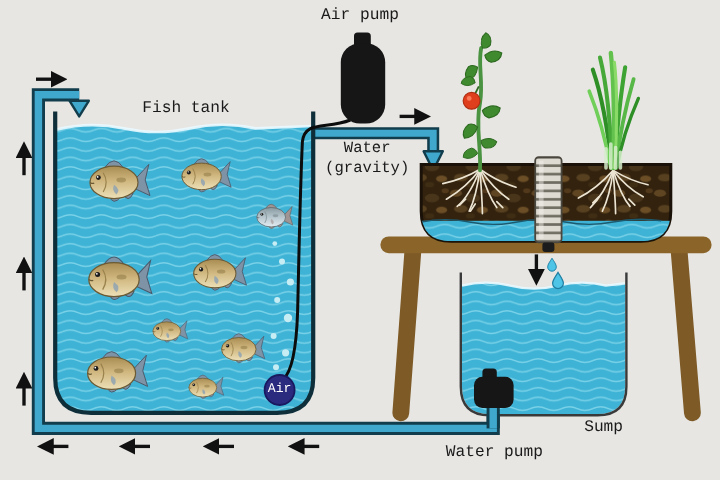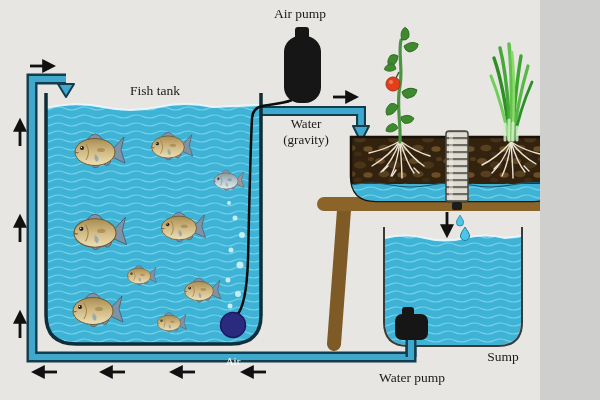--- a/index.html
+++ b/index.html
@@ -1,27 +1,27 @@
 <!DOCTYPE html>
 <html style="--background: #e7e6e3; --water: #3fb3d6; --water-wave: #7ad2e8; --pipe-fill: #3fa8cc; --pipe-outline: #123d4d; --tank-outline: #0e2e3a; --soil-base: #33220e; --soil-spot: #5f4522; --table-brown: #8a6428; --leg-brown: #7d5a26; --pump-black: #161616; --air-badge: #2a2a7e; --plant-green: #3f8a2e; --grass-green: #46a838; --tomato-red: #e03f1e; --root-white: #ece4d2; --fish-body: #cfb67e; --bubble: #c6ecf4; --arrow-black: #111111; --droplet-blue: #4ec4e6;"><head>
 <meta charset="utf-8">
 <style>
   html,body{margin:0;padding:0;background:#cfcfcd;}
   .stage{
-    position:relative;width:540px;height:400px;overflow:hidden;
+    position:relative;width:600px;height:400px;overflow:hidden;
     background:var(--background,#e7e6e3);
-    font-family:Liberation Serif, serif;
+    font-family:Liberation Mono, monospace;
   }
   .stage svg{position:absolute;left:0;top:0;}
   .lbl{
     position:absolute;color:#1a1a1a;font-size:13px;line-height:1.2;
     text-align:center;user-select:none;white-space:nowrap;
   }
   .lbl div{white-space:nowrap;}
-  .lbl-air{color:#ffffff;font-size:11px;margin-top:36px;}
+  .lbl-air{color:#ffffff;font-size:11px;}
 </style>
 </head>
 <body>
 
 <div class="stage">
 <svg width="600" height="400" viewBox="0 0 600 400">
   <defs>
     <pattern id="waves" width="26" height="8" patternUnits="userSpaceOnUse">
       <rect width="26" height="8" style="fill:var(--water,#3fb3d6)"></rect>
       <path d="M0 4.5 Q6.5 1.5 13 4.5 T26 4.5" fill="none" style="stroke:var(--water-wave,#7ad2e8)" stroke-width="1.2"></path>

